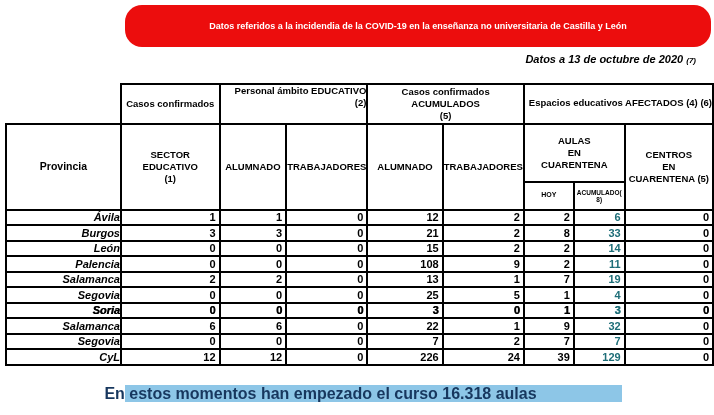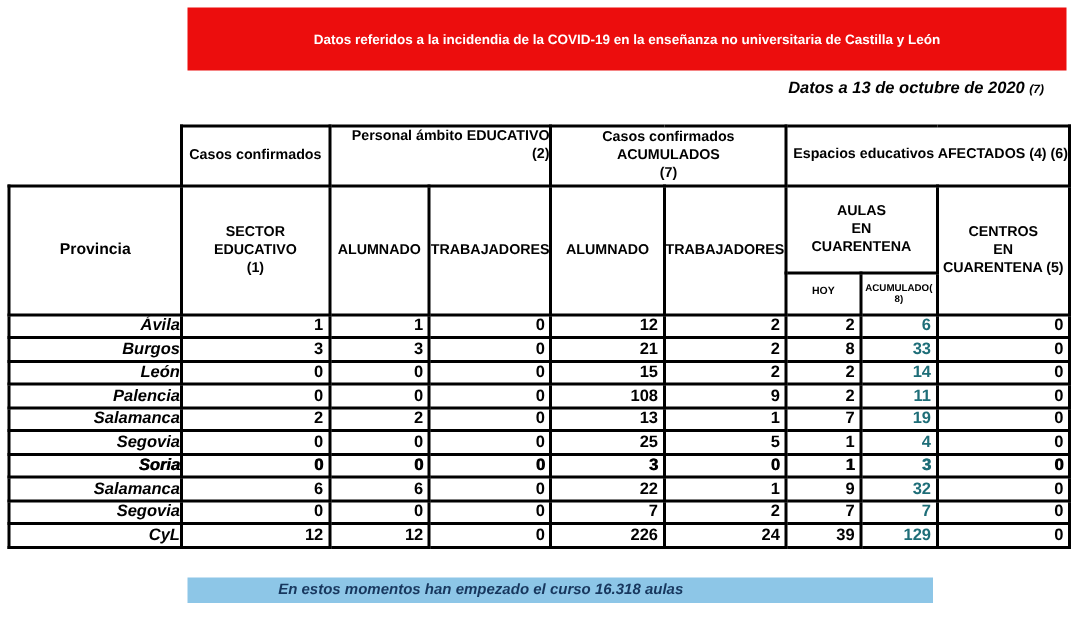--- a/index.html
+++ b/index.html
@@ -30,28 +30,28 @@
   tbody td{height:13.5px;font-size:11px;font-weight:bold;line-height:13px;}
   tbody td.prov{text-align:right;font-style:italic;}
   tbody td.num{text-align:right;padding-right:3px;}
   tbody td.teal{color:#1e6e78;}
   tr.row-strong td{text-shadow:0.45px 0 0 currentColor;}
 
   
   #footer-banner{position:absolute;left:125px;top:385px;width:497px;height:17px;
     background:#8dc6e7;display:flex;align-items:center;justify-content:center;
     padding-right:0;}
-  #footer-banner .t{color:#17375e;font-weight:bold;font-size:10px;transform:translateX(-53px);white-space:nowrap;font-style:italic;}
+  #footer-banner .t{color:#17375e;font-weight:bold;font-size:16px;transform:translateX(-53px);white-space:nowrap;}
 </style>
 </head>
 <body>
 
 <div id="page">
 
-  <div id="title-banner" style="background: rgb(236, 13, 13);">
+  <div id="title-banner" style="background: rgb(236, 13, 13); border-radius: 17px;">
     <div class="t" style="color: rgb(255, 255, 255);">Datos referidos a la incidendia de la COVID-19 en la enseñanza no universitaria de Castilla y León</div>
   </div>
 
   <div id="date-note"><span>Datos a 13 de octubre de 2020</span>
     <span class="ref">(7)</span>
   </div>
 
   <table>
     <colgroup>
       <col style="width:117px">
@@ -63,21 +63,21 @@
       <col style="width:51px">
         <col style="width:51px">
         <col style="width:89px">
     </colgroup>
     <thead>
       <tr class="grp-row">
         <td class="corner"></td>
         <th>Casos confirmados</th>
         <th colspan="2" class="valign-bottom">Personal ámbito EDUCATIVO (2)</th>
         <th colspan="2">Casos confirmados ACUMULADOS
-(7)</th>
+(5)</th>
         <th colspan="3" class="valign-bottom">Espacios educativos AFECTADOS (4) (6)</th>
       </tr>
       <tr class="hdr-row">
         <th rowspan="2" style="font-size:10.5px">Provincia</th>
         <th rowspan="2">SECTOR EDUCATIVO
 (1)</th>
         <th rowspan="2">ALUMNADO</th>
         <th rowspan="2">TRABAJADORES</th>
         <th rowspan="2">ALUMNADO</th>
         <th rowspan="2">TRABAJADORES</th>

